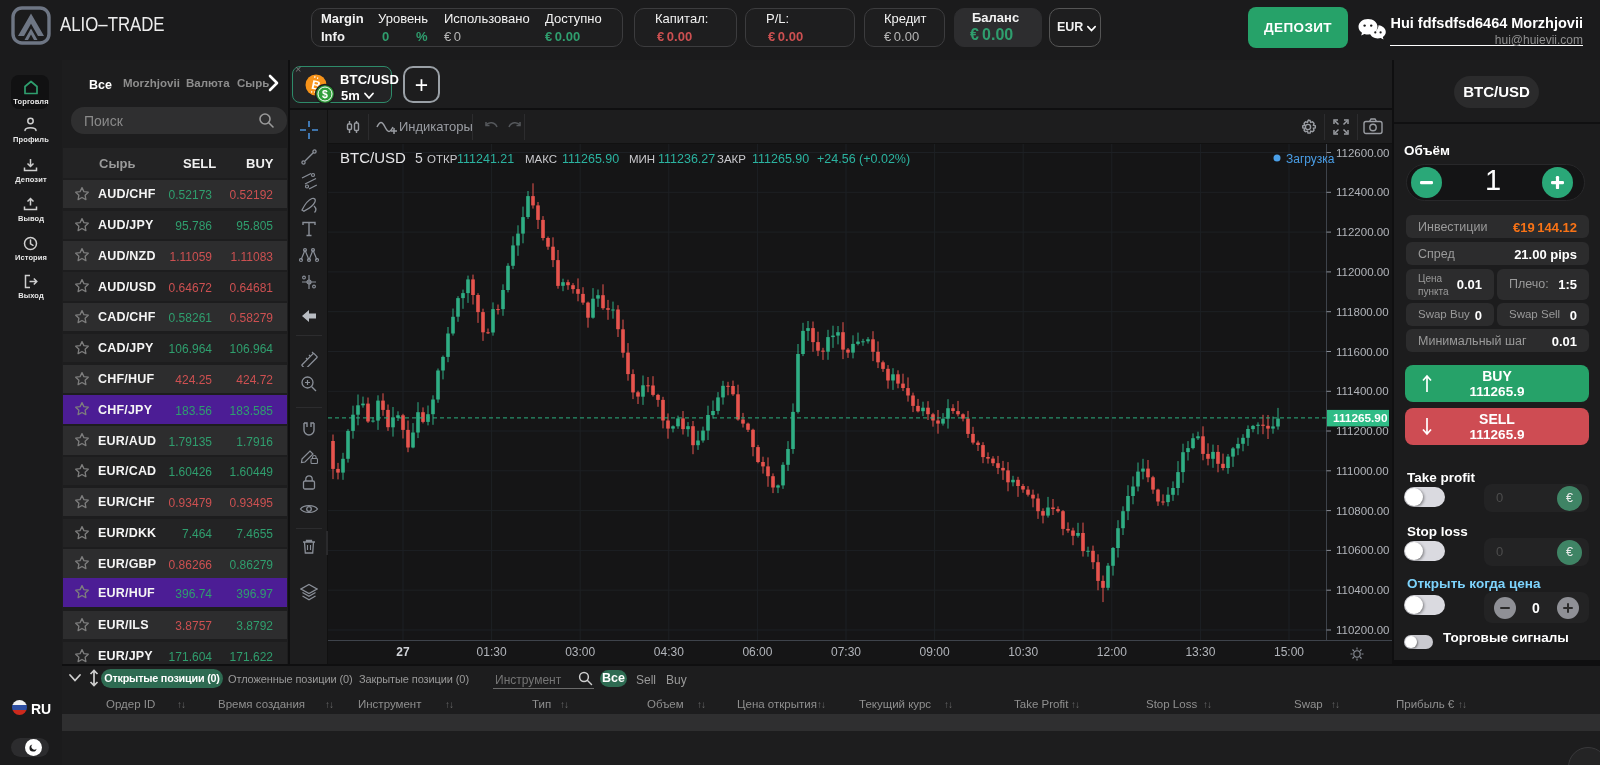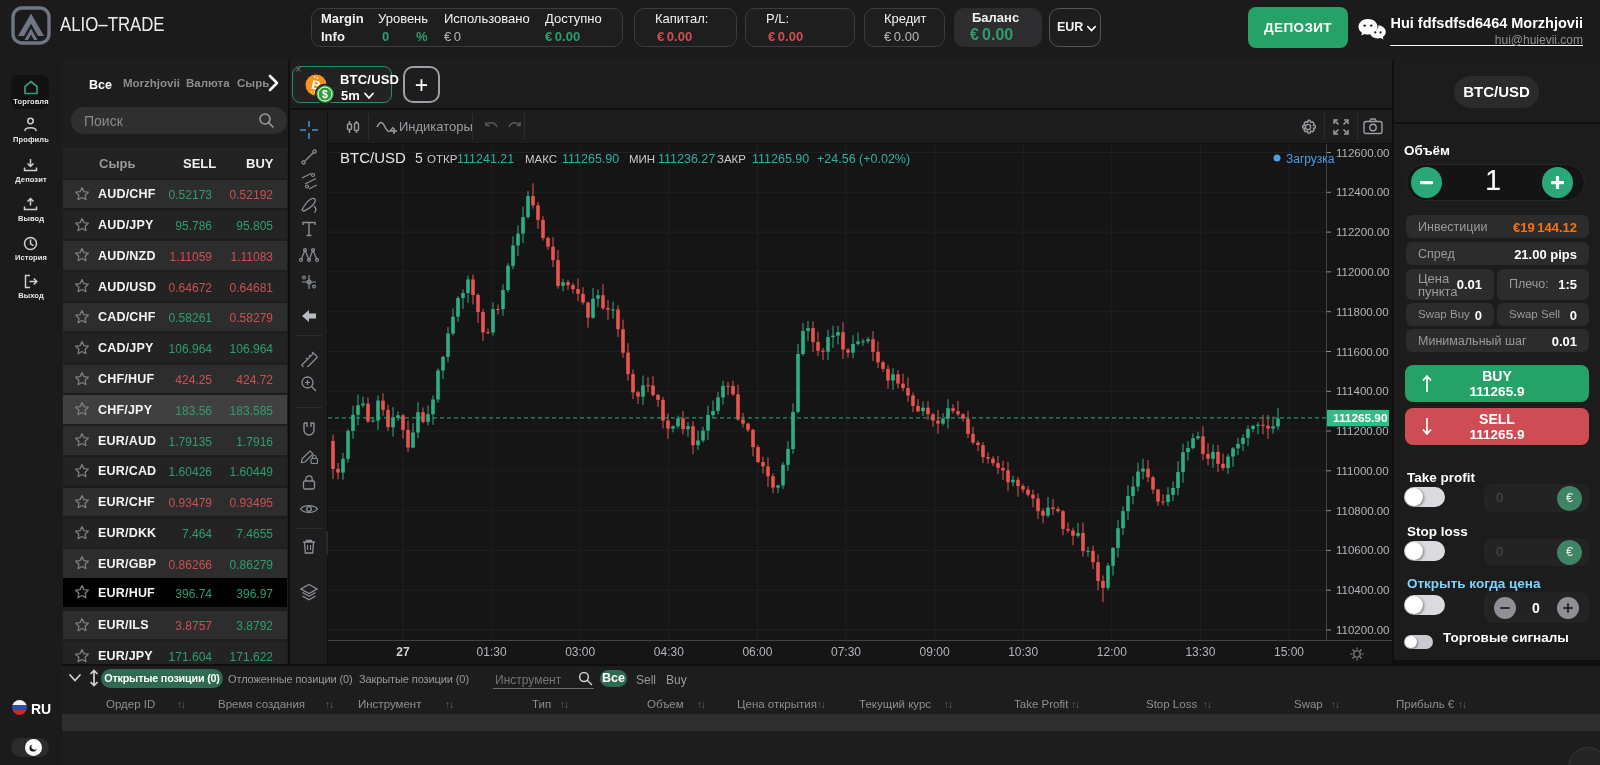--- a/index.html
+++ b/index.html
@@ -219,21 +219,21 @@
           <span class="bv g">106.964</span>
         </div>
         <div class="irow" style="top:304.5px;background:#2d2d2e;">
           <svg class="abs" style="left:11px;top:6px;" width="16" height="16" viewBox="0 0 16 16">
             <path d="M8 1.6 L9.9 5.6 L14.3 6.2 L11.1 9.2 L11.9 13.6 L8 11.5 L4.1 13.6 L4.9 9.2 L1.7 6.2 L6.1 5.6 Z" fill="none" stroke="#7d7d7d" stroke-width="1.3" stroke-linejoin="round"></path>
           </svg>
           <span class="nm">CHF/HUF</span>
           <span class="sv r">424.25</span>
           <span class="bv r">424.72</span>
         </div>
-        <div class="irow" style="top:335.3px;background:#404040;">
+        <div class="irow" style="top:335.3px;background:#4c1d95;">
           <svg class="abs" style="left:11px;top:6px;" width="16" height="16" viewBox="0 0 16 16">
             <path d="M8 1.6 L9.9 5.6 L14.3 6.2 L11.1 9.2 L11.9 13.6 L8 11.5 L4.1 13.6 L4.9 9.2 L1.7 6.2 L6.1 5.6 Z" fill="none" stroke="#7d7d7d" stroke-width="1.3" stroke-linejoin="round"></path>
           </svg>
           <span class="nm">CHF/JPY</span>
           <span class="sv g">183.56</span>
           <span class="bv g">183.585</span>
         </div>
         <div class="irow" style="top:366.1px;background:#2d2d2e;">
           <svg class="abs" style="left:11px;top:6px;" width="16" height="16" viewBox="0 0 16 16">
             <path d="M8 1.6 L9.9 5.6 L14.3 6.2 L11.1 9.2 L11.9 13.6 L8 11.5 L4.1 13.6 L4.9 9.2 L1.7 6.2 L6.1 5.6 Z" fill="none" stroke="#7d7d7d" stroke-width="1.3" stroke-linejoin="round"></path>
@@ -267,21 +267,21 @@
           <span class="bv g">7.4655</span>
         </div>
         <div class="irow" style="top:489.3px;background:#2d2d2e;">
           <svg class="abs" style="left:11px;top:6px;" width="16" height="16" viewBox="0 0 16 16">
             <path d="M8 1.6 L9.9 5.6 L14.3 6.2 L11.1 9.2 L11.9 13.6 L8 11.5 L4.1 13.6 L4.9 9.2 L1.7 6.2 L6.1 5.6 Z" fill="none" stroke="#7d7d7d" stroke-width="1.3" stroke-linejoin="round"></path>
           </svg>
           <span class="nm">EUR/GBP</span>
           <span class="sv r">0.86266</span>
           <span class="bv g">0.86279</span>
         </div>
-        <div class="irow" style="top:518px;background:#000000;">
+        <div class="irow" style="top:518px;background:#4c1d95;">
           <svg class="abs" style="left:11px;top:6px;" width="16" height="16" viewBox="0 0 16 16">
             <path d="M8 1.6 L9.9 5.6 L14.3 6.2 L11.1 9.2 L11.9 13.6 L8 11.5 L4.1 13.6 L4.9 9.2 L1.7 6.2 L6.1 5.6 Z" fill="none" stroke="#7d7d7d" stroke-width="1.3" stroke-linejoin="round"></path>
           </svg>
           <span class="nm">EUR/HUF</span>
           <span class="sv g">396.74</span>
           <span class="bv g">396.97</span>
         </div>
         <div class="irow" style="top:550.9px;background:#2d2d2e;">
           <svg class="abs" style="left:11px;top:6px;" width="16" height="16" viewBox="0 0 16 16">
             <path d="M8 1.6 L9.9 5.6 L14.3 6.2 L11.1 9.2 L11.9 13.6 L8 11.5 L4.1 13.6 L4.9 9.2 L1.7 6.2 L6.1 5.6 Z" fill="none" stroke="#7d7d7d" stroke-width="1.3" stroke-linejoin="round"></path>
@@ -940,21 +940,21 @@
 
   <div class="abs" style="left:91px;top:104px;font-size:29px;color:#fff;">1</div>
   <div id="rrows">
         <div class="abs" style="left:12px;top:155px;width:183px;height:23px;background:#2c2c2d;border-radius:6px;"></div>
         <div class="abs" style="left:24px;top:159.5px;font-size:12.5px;color:#9a9a9a;font-weight:400;">Инвестиции</div>
         <div class="abs" style="right:23px;top:159.5px;font-size:13px;color:#f97316;font-weight:700;">€19 144.12</div>
         <div class="abs" style="left:12px;top:182px;width:183px;height:23px;background:#2c2c2d;border-radius:6px;"></div>
         <div class="abs" style="left:24px;top:186.5px;font-size:12.5px;color:#9a9a9a;font-weight:400;">Спред</div>
         <div class="abs" style="right:23px;top:186.5px;font-size:13px;color:#fff;font-weight:700;">21.00 pips</div>
         <div class="abs" style="left:12px;top:209px;width:88px;height:31px;background:#2c2c2d;border-radius:6px;"></div>
-        <div class="abs" style="left:24px;top:212px;font-size:13px;color:#9a9a9a;font-weight:400;line-height:13px;">Цена<br>пункта</div>
+        <div class="abs" style="left:24px;top:212px;font-size:10px;color:#9a9a9a;font-weight:400;line-height:13px;">Цена<br>пункта</div>
         <div class="abs" style="right:118px;top:217px;font-size:13px;color:#fff;font-weight:700;">0.01</div>
         <div class="abs" style="left:103px;top:209px;width:92px;height:31px;background:#2c2c2d;border-radius:6px;"></div>
         <div class="abs" style="left:115px;top:217px;font-size:12.5px;color:#9a9a9a;font-weight:400;">Плечо:</div>
         <div class="abs" style="right:23px;top:217px;font-size:13px;color:#fff;font-weight:700;">1:5</div>
         <div class="abs" style="left:12px;top:243px;width:88px;height:23px;background:#2c2c2d;border-radius:6px;"></div>
         <div class="abs" style="left:24px;top:247.5px;font-size:11.5px;color:#9a9a9a;font-weight:400;">Swap Buy</div>
         <div class="abs" style="right:118px;top:247.5px;font-size:13px;color:#fff;font-weight:700;">0</div>
         <div class="abs" style="left:103px;top:243px;width:92px;height:23px;background:#2c2c2d;border-radius:6px;"></div>
         <div class="abs" style="left:115px;top:247.5px;font-size:11.5px;color:#9a9a9a;font-weight:400;">Swap Sell</div>
         <div class="abs" style="right:23px;top:247.5px;font-size:13px;color:#fff;font-weight:700;">0</div>

